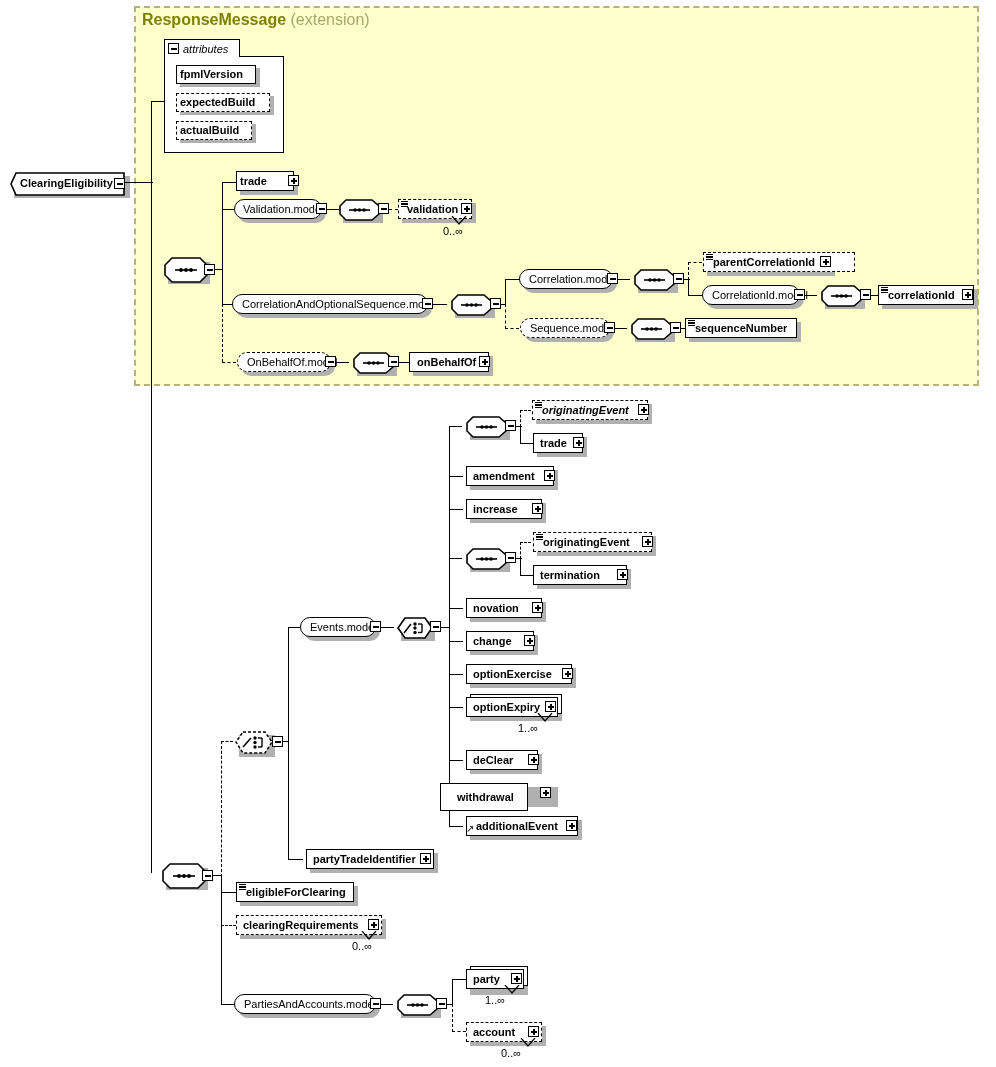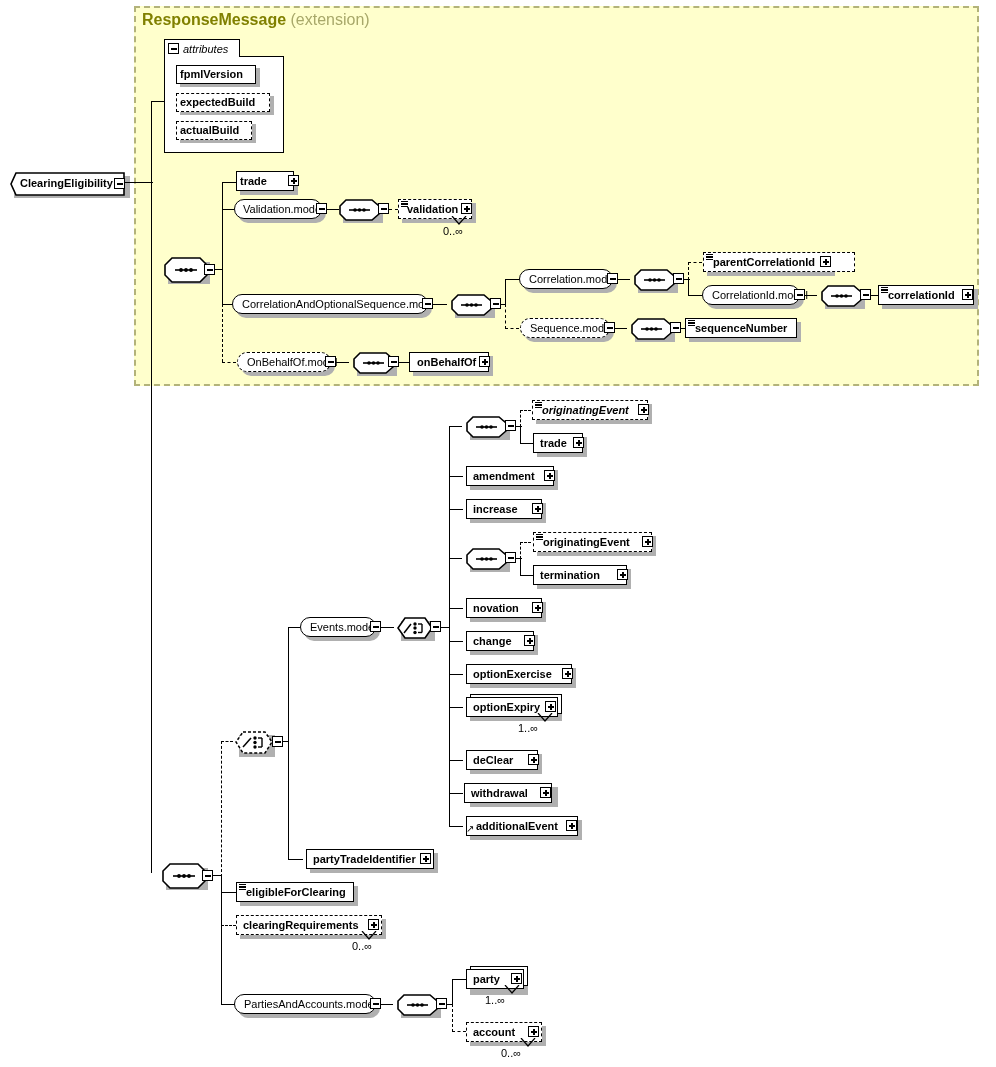--- a/index.html
+++ b/index.html
@@ -569,21 +569,21 @@
 
   <div class="line hline" style="left:449px; top:760px; width:14px;"></div>
   <div class="shadow" style="left:470px; top:754px; width:72px; height:20px;"></div>
   <div class="node solid elem" style="left:466px; top:750px; width:72px; height:20px; z-index:2; padding-left:6px; padding-right:15px;">
     <span class="lbl">deClear</span>
   </div>
   <div class="tog plus edge" style="left:528px; top:754px;"></div>
 
   <div class="line hline" style="left:449px; top:793px; width:14px;"></div>
   <div class="shadow" style="left:470px; top:787px; width:88px; height:20px;"></div>
-  <div class="node solid elem" style="left:464px; top:783px; width:88px; height:20px; z-index:2; padding-left:6px; padding-right:15px;">
+  <div class="node solid elem" style="left:440px; top:783px; width:88px; height:28px; z-index:2; padding-left:16px; padding-right:15px;">
     <span class="lbl">withdrawal</span>
   </div>
   <div class="tog plus edge" style="left:540px; top:787px;"></div>
 
   <div class="line hline" style="left:449px; top:826px; width:14px;"></div>
   <div class="shadow" style="left:470px; top:820px; width:112px; height:20px;"></div>
   <div class="node solid elem" style="left:466px; top:816px; width:112px; height:20px; z-index:2; padding-left:9px; padding-right:15px;">
     <span class="lbl">additionalEvent</span>
   </div>
   <div class="arrow-mark" style="left:466px; top:824px; font-size:10px; z-index:4;">↗</div>

